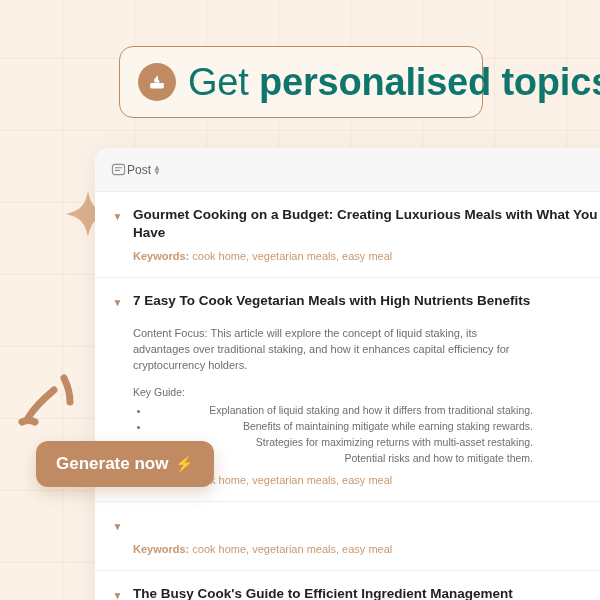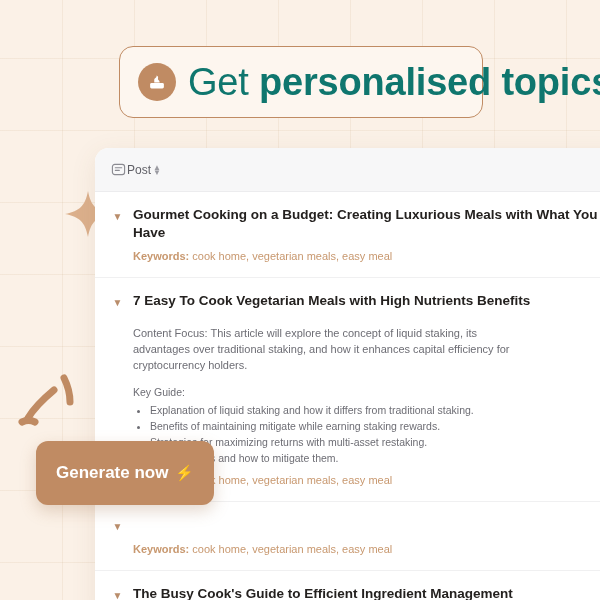--- a/index.html
+++ b/index.html
@@ -159,27 +159,28 @@
     color: #6d6d74;
   }
   .row-body ul {
     margin: 4px 0 0 0;
     padding-left: 17px;
   }
   .row-body li {
     font-size: 10.5px;
     color: #6d6d74;
     line-height: 16px;
+    text-align: right;
   }
 
   
   .cta {
     position: absolute;
     left: 36px; top: 441px;
-    height: 64px;
+    height: 46px;
     background: #c08b63;
     color: #ffffff;
     border: none;
     border-radius: 12px;
     padding: 0 20px;
     font-size: 17px;
     font-weight: 700;
     font-family: "Liberation Sans", sans-serif;
     display: flex;
     align-items: center;

